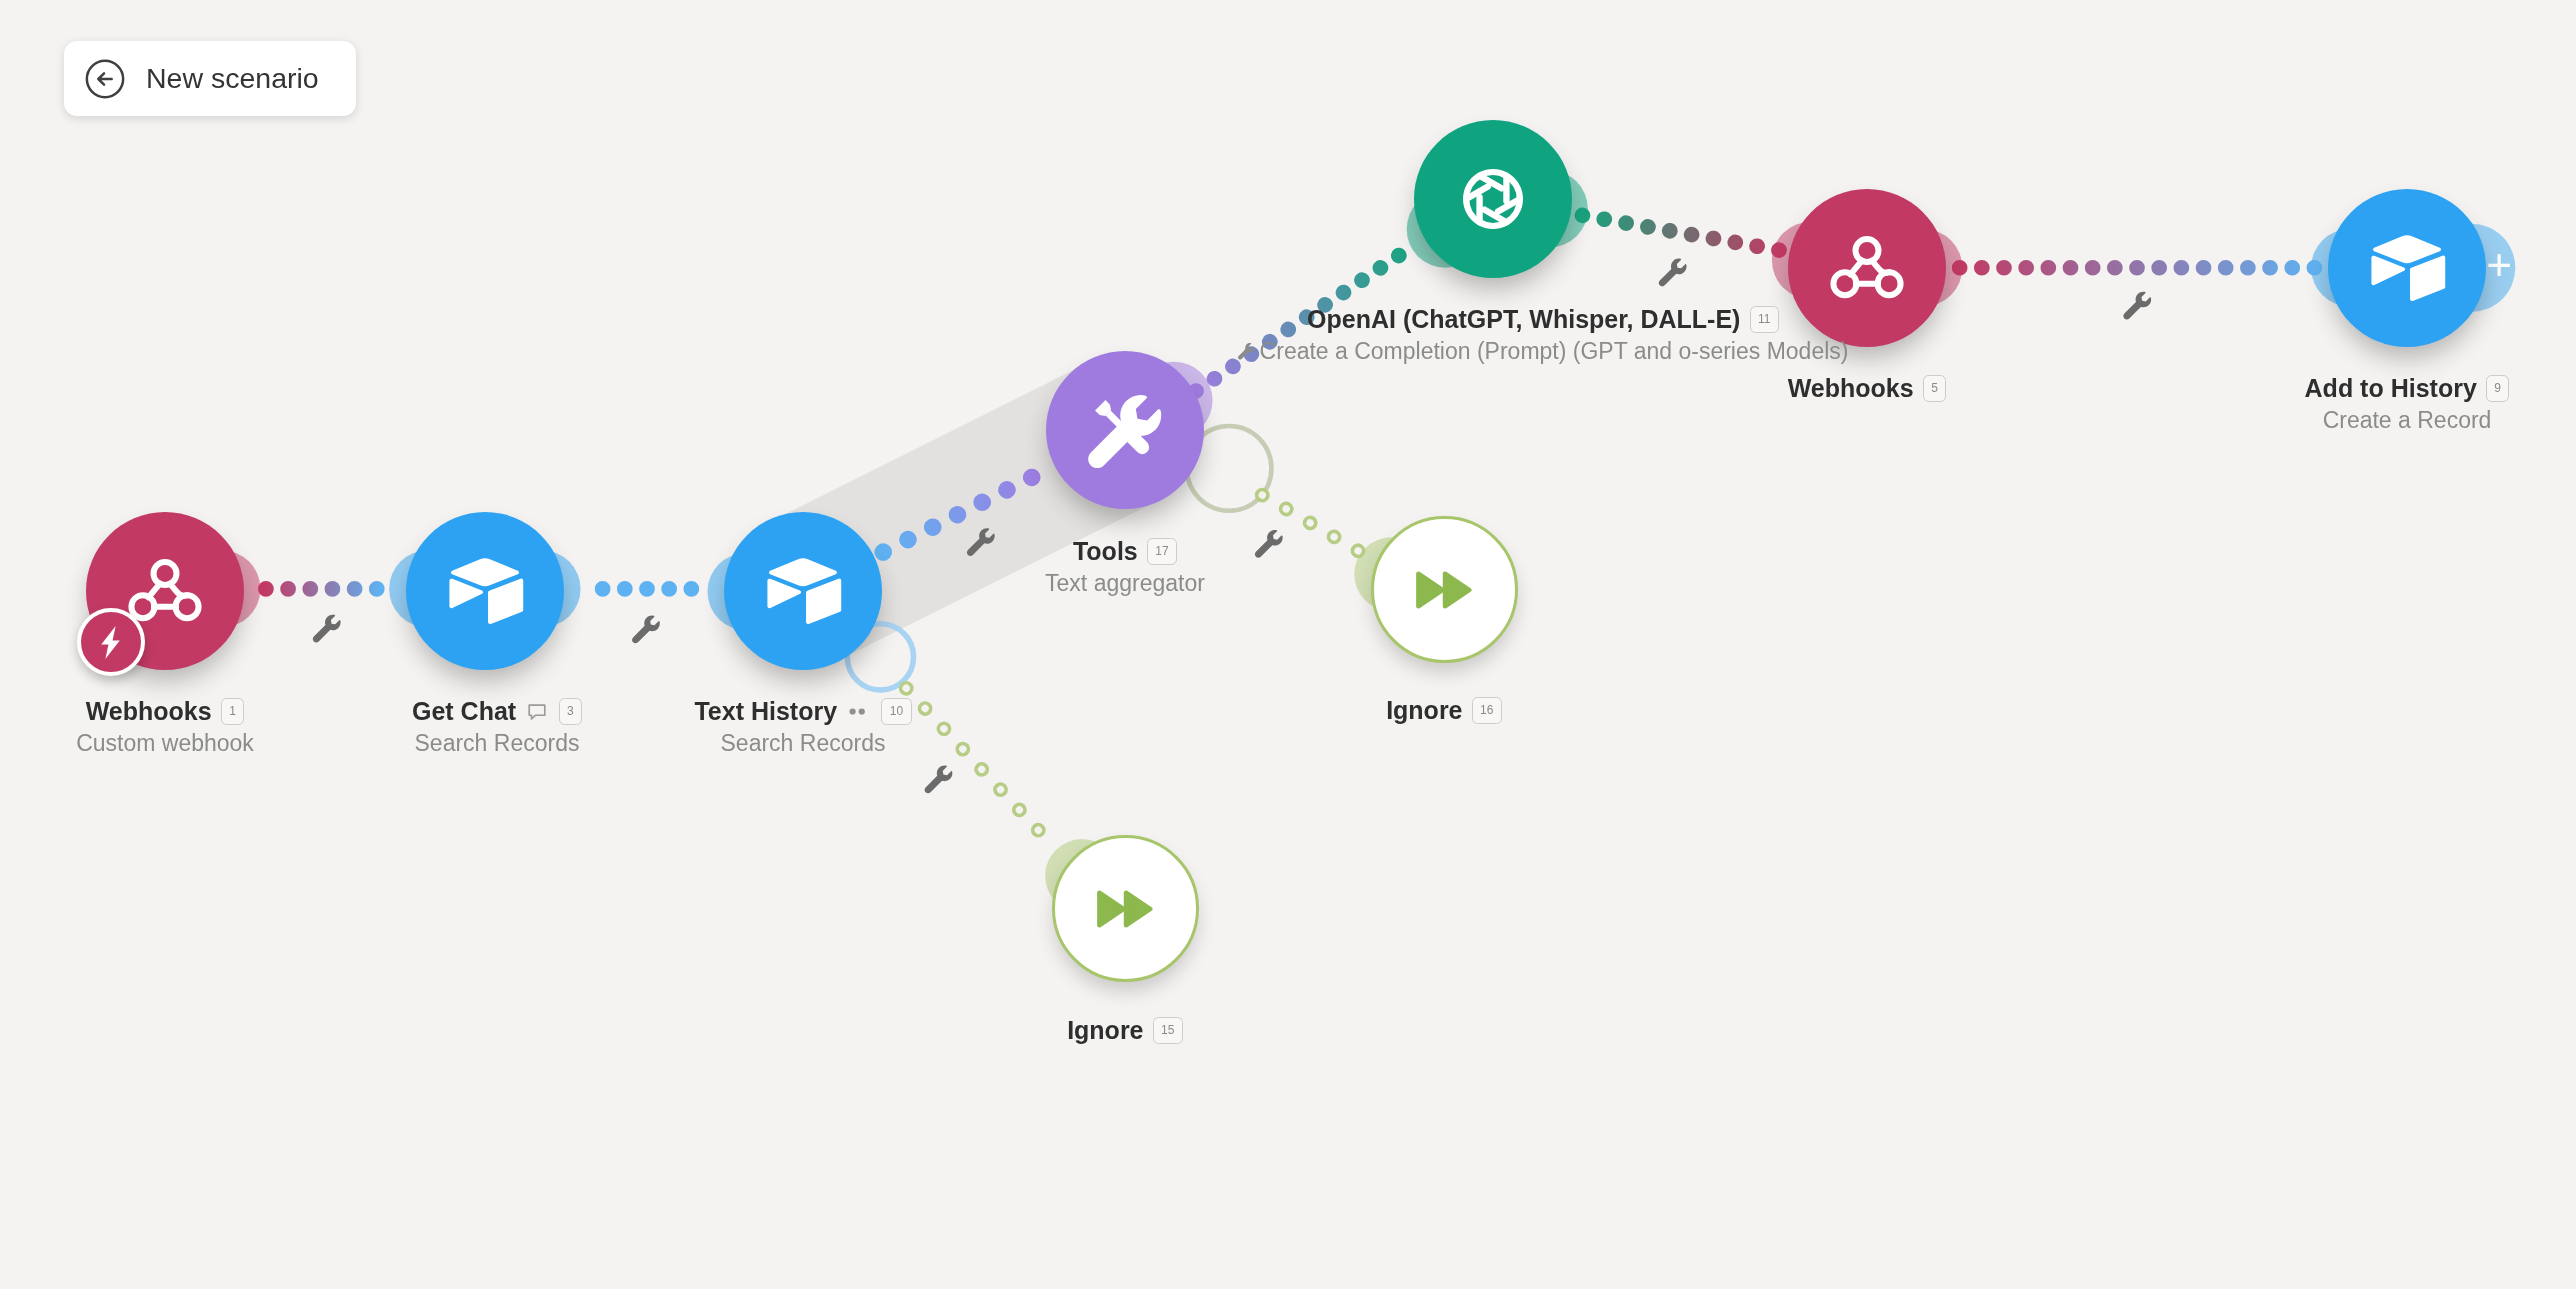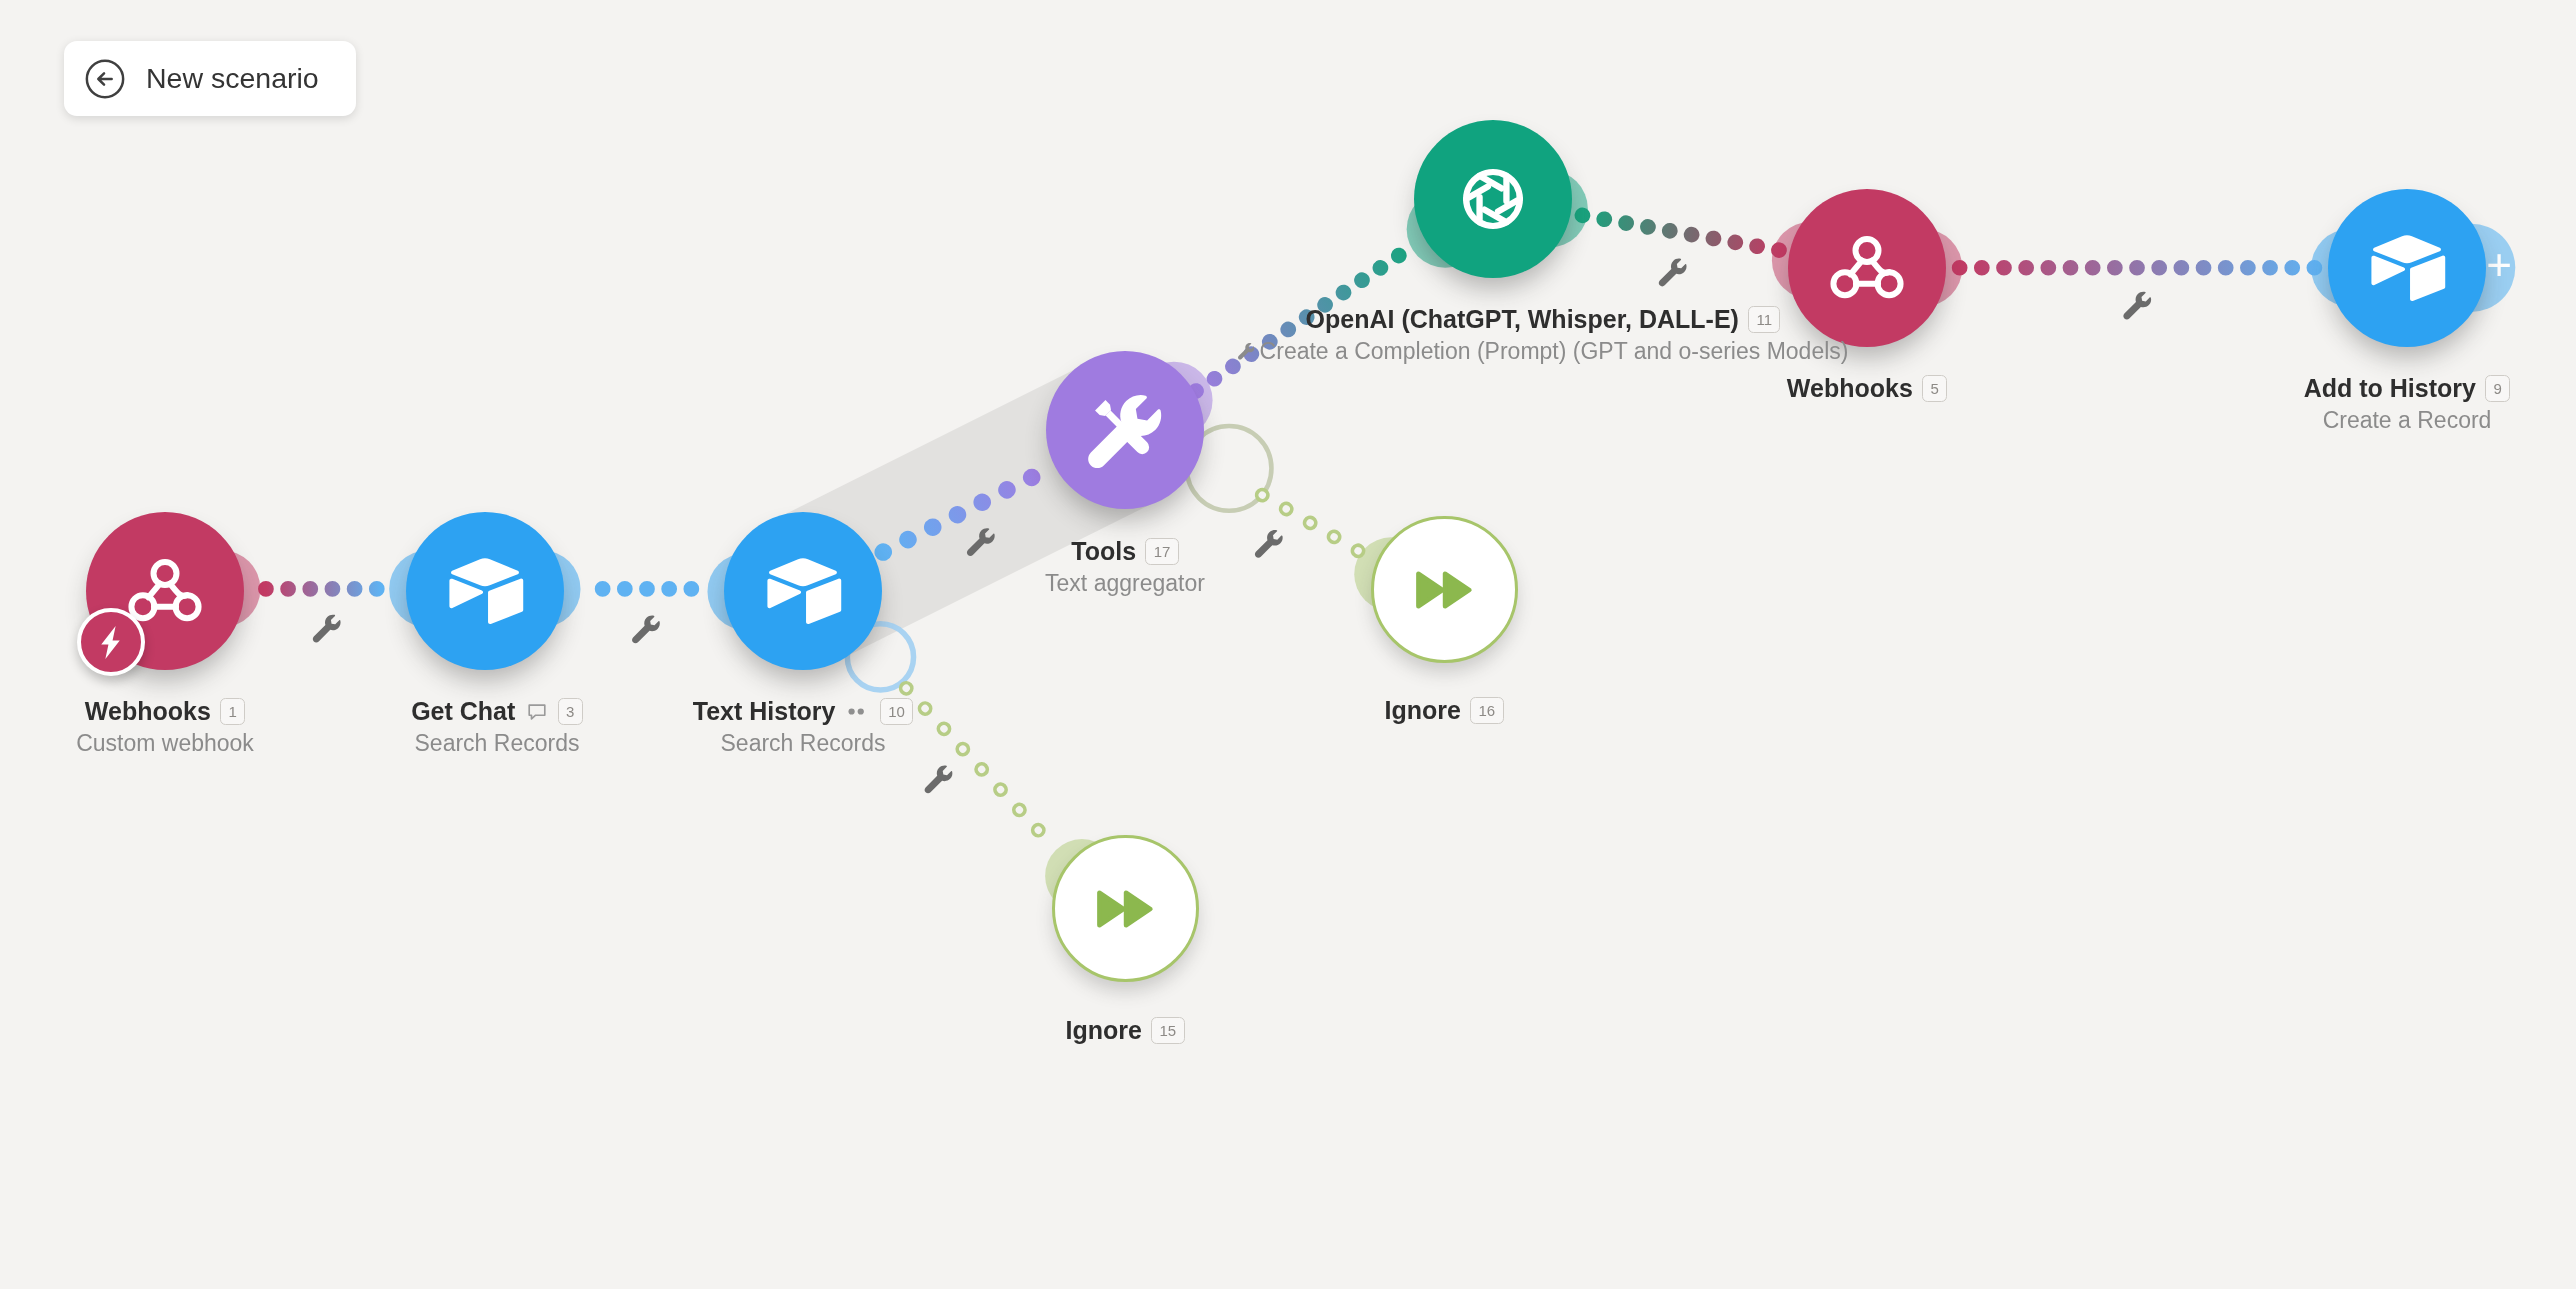--- a/index.html
+++ b/index.html
@@ -24,21 +24,21 @@
   .acc{
     position:absolute;left:-9.2px;top:96px;width:68px;height:68px;border-radius:50%;
     background:#c23a63;border:4.6px solid #fff;display:flex;align-items:center;justify-content:center;
     box-shadow:0 5.5px 11px rgba(0,0,0,.22);
   }
   .nlabel{position:absolute;width:644px;z-index:4;text-align:center}
   .l1{display:flex;align-items:center;justify-content:center;gap:9.2px;font-size:25px;font-weight:700;color:#2e2e2e;line-height:29px}
   .l2{margin-top:6.4px;font-size:23px;color:#8b8b8b;display:flex;align-items:center;justify-content:center;gap:5.5px;line-height:22px}
   .badge{
     display:inline-block;border:1.8px solid #cfccc7;border-radius:5.5px;padding:0 7.4px;
-    font-size:15px;font-weight:400;line-height:25px;color:#8d8a86;background:rgba(255,255,255,.35);
+    font-size:12px;font-weight:400;line-height:25px;color:#8d8a86;background:rgba(255,255,255,.35);
   }
   .header{
     position:absolute;left:41px;top:41px;height:75px;background:#fff;border-radius:13px;
     box-shadow:0 2.8px 9.2px rgba(0,0,0,.12);display:flex;align-items:center;gap:20px;
     padding:0 37px 0 20px;z-index:10;margin-left:23px;
   }
   .header .title{font-size:28.5px;color:#343434}
   .plus{
     position:absolute;left:2477px;top:241px;width:44px;z-index:2;
     font-size:44px;color:#fff;text-align:center;font-weight:400;line-height:48px;

